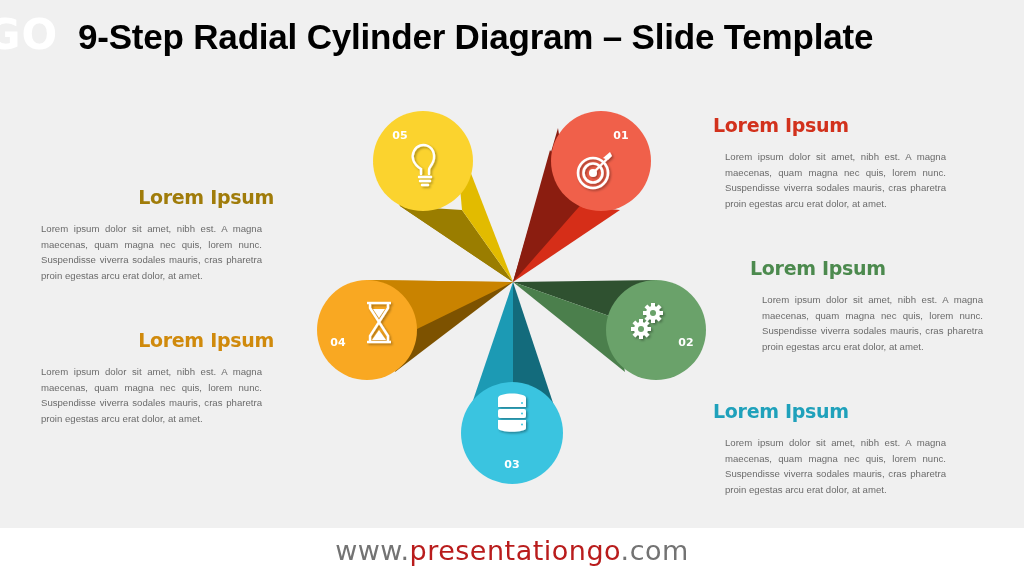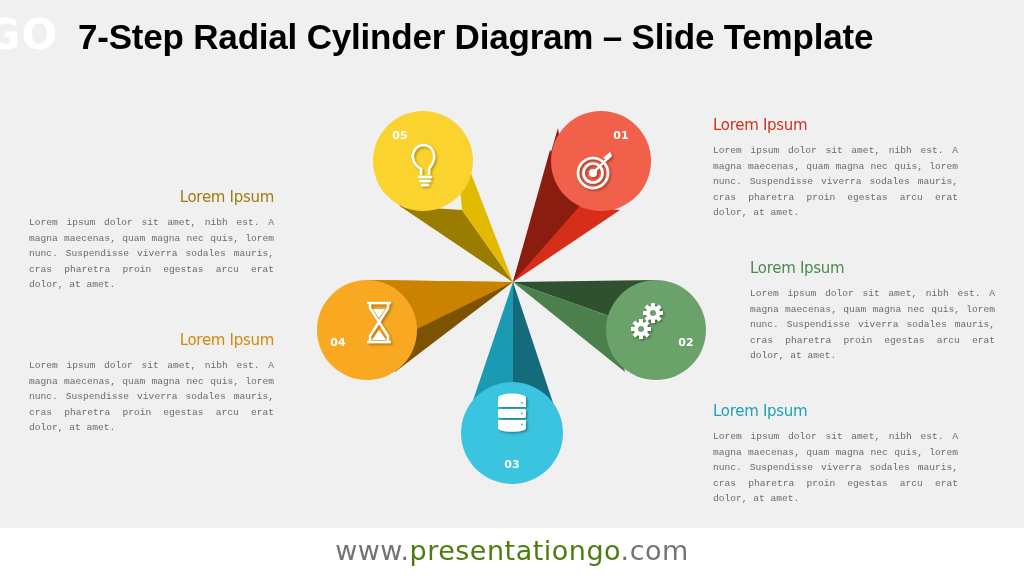--- a/index.html
+++ b/index.html
@@ -18,47 +18,47 @@
   .title {
     position: absolute; left: 78px; top: 18px;
     font-family: "Liberation Sans", sans-serif; font-weight: bold;
     font-size: 35px; color: #000; line-height: 1.1; white-space: nowrap;
     letter-spacing: -0.2px;
   }
   .diagram { position: absolute; left: 0; top: 0; width: 1024px; height: 576px; }
   .block { position: absolute; width: 245px; }
   .block h3 {
     margin: 0 0 6px 0;
-    font-family: "DejaVu Sans", sans-serif; font-weight: normal;
-    font-size: 15px; line-height: 24px; letter-spacing: -0.3px;
+    font-family: "DejaVu Sans", sans-serif; font-weight: bold;
+    font-size: 19px; line-height: 24px; letter-spacing: -0.3px;
   }
   .block p {
-    margin: 0;
-    font-family: Liberation Mono, monospace;
+    margin: 12px;
+    font-family: Liberation Sans, sans-serif;
     font-size: 9.6px; line-height: 15.6px; color: #6b6b6b;
     text-align: justify; text-align-last: left;
   }
   .block.right-align h3 { text-align: right; }
   .footer {
     position: absolute; left: 0; top: 528px; width: 1024px; height: 48px;
     background: #ffffff;
   }
   .footer-url {
     position: absolute; left: 0; width: 1024px; top: 5px; text-align: center;
     font-family: "DejaVu Sans", sans-serif; font-size: 27px; line-height: 36px;
     letter-spacing: 0.5px;
   }
   .footer-url .light { color: #737373; }
-  .footer-url .dark { color: #4d7c0f; }
+  .footer-url .dark { color: #b91c1c; }
 </style>
 </head>
 <body>
 
 <div class="logo-go">GO</div>
-<div class="title">7-Step Radial Cylinder Diagram – Slide Template</div>
+<div class="title">9-Step Radial Cylinder Diagram – Slide Template</div>
 
 <svg class="diagram" viewBox="0 0 1024 576" xmlns="http://www.w3.org/2000/svg">
   <defs>
     <filter id="iconShadow" x="-30%" y="-30%" width="160%" height="160%">
       <feDropShadow dx="1.5" dy="1.5" stdDeviation="0.8" flood-color="#000" flood-opacity="0.35"></feDropShadow>
     </filter>
   </defs>
 
   <g>
     <polygon points="513,282 373,163 400,206" fill="#9a7d00"></polygon>

